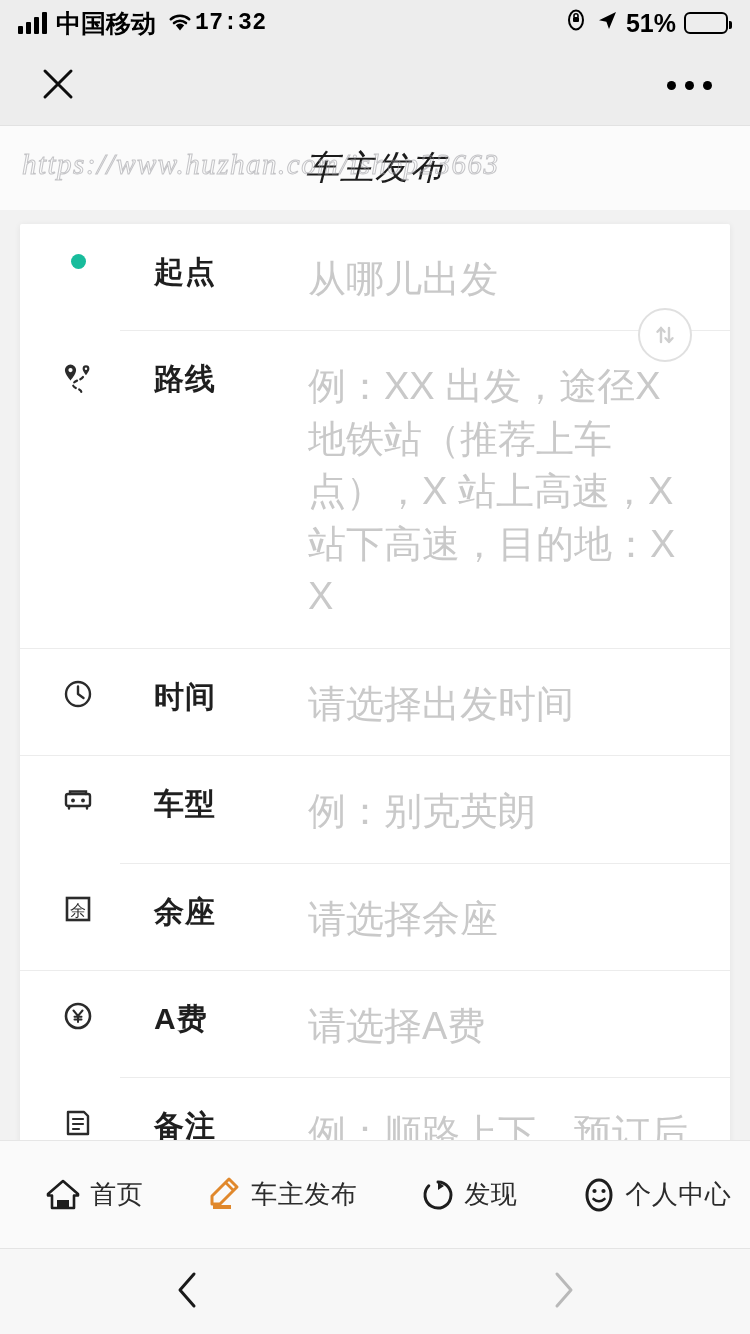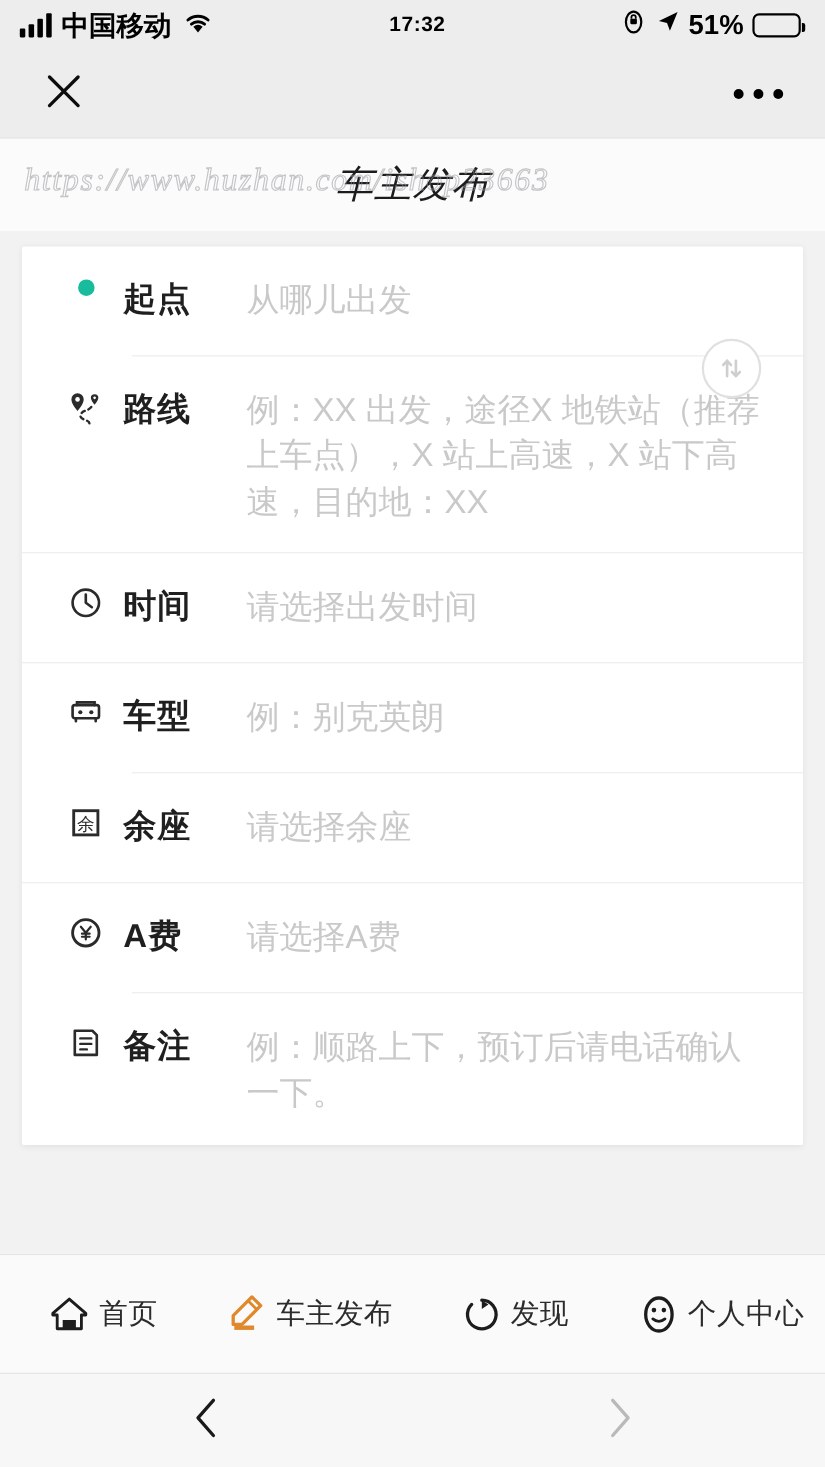--- a/index.html
+++ b/index.html
@@ -20,21 +20,21 @@
   .statusbar {
     height: 46px; flex: 0 0 46px;
     display: flex; align-items: center;
     padding: 0 22px 0 18px;
     background: #ededed;
     color: #000;
     font-size: 25px;
     font-weight: 600;
   }
   .sb-left { display: flex; align-items: center; gap: 9px; }
-  .sb-center { flex: 1; text-align: center; font-size: 19px; letter-spacing: .5px; }
+  .sb-center { flex: 1; font-size: 23px; letter-spacing: .5px; font-family: Liberation Mono, monospace; }
   .sb-right { display: flex; align-items: center; gap: 8px; }
   .signal { display: flex; align-items: flex-end; gap: 3px; height: 22px; }
   .signal i { display: block; width: 5px; background: #000; border-radius: 1px; }
   .signal i:nth-child(1) { height: 8px; }
   .signal i:nth-child(2) { height: 12px; }
   .signal i:nth-child(3) { height: 17px; }
   .signal i:nth-child(4) { height: 22px; }
   .carrier { font-size: 25px; font-weight: 700; }
   .battery {
     width: 44px; height: 22px;
@@ -96,20 +96,21 @@
     padding: 0 0 0 0;
     position: relative;
   }
 
   .row {
     display: flex;
     align-items: flex-start;
     padding: 26px 30px 26px 32px;
     position: relative;
     min-height: 100px;
+    gap: 42px;
   }
   .row .sep {
     position: absolute; left: 100px; right: 0; bottom: 0;
     height: 1px; background: #ececec;
   }
   .row.full-sep .sep { left: 0; right: 0; background: #ececec; }
 
   .ico {
     flex: 0 0 52px; width: 52px;
     display: flex; align-items: center; justify-content: center;
@@ -118,21 +119,21 @@
   .dot { width: 15px; height: 15px; border-radius: 50%; display: block; }
   .label {
     flex: 0 0 90px;
     font-size: 30px; font-weight: 700; color: #1f1f1f;
     letter-spacing: 1px;
     padding-top: 2px; padding-left: 8px;
     white-space: nowrap;
   }
   .value {
     flex: 1 1 auto;
-    font-size: 30px; color: #c9c9c9;
+    font-size: 38px; color: #c9c9c9;
     line-height: 1.38;
     padding-left: 30px; padding-top: 3px;
     font-weight: 400;
     word-break: break-all;
   }
 
   
   .swap {
     position: absolute; right: 38px; top: 84px;
     width: 54px; height: 54px; border-radius: 50%;

